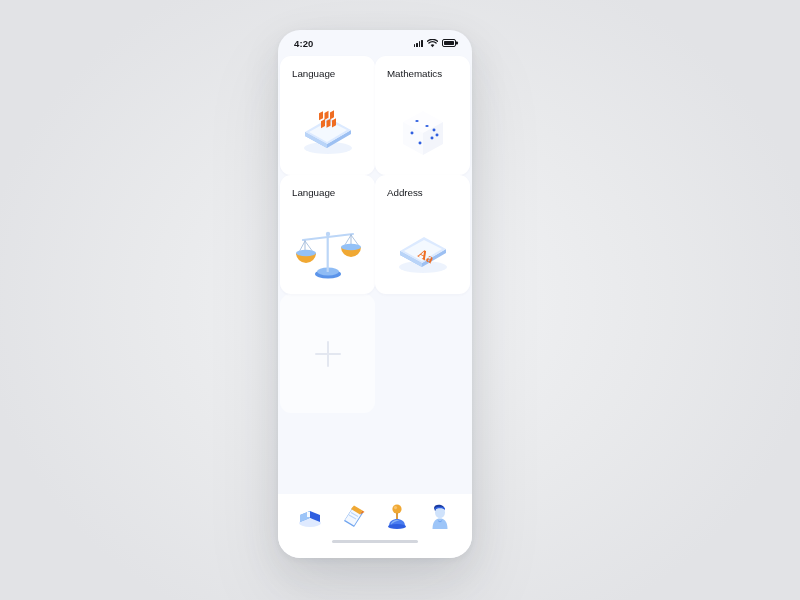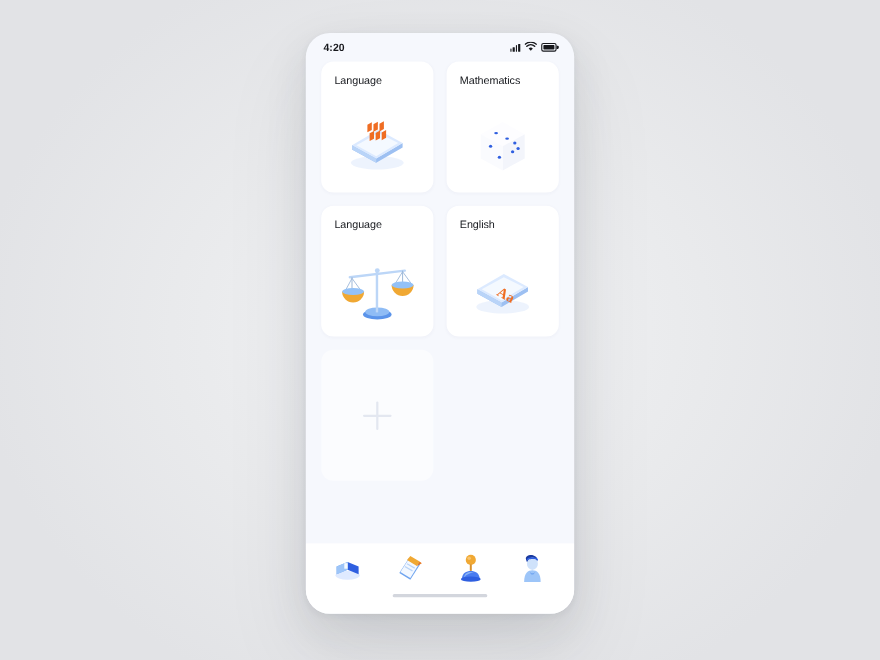--- a/index.html
+++ b/index.html
@@ -19,21 +19,21 @@
     inset: 0;
     background:
       radial-gradient(ellipse 420px 360px at 400px 300px, #f2f3f5 0%, #e9eaec 58%, #e2e3e6 100%);
   }
 
   
   #phone {
     position: absolute;
     left: 278px;
     top: 30px;
-    width: 244px;
+    width: 194px;
     height: 528px;
     background: #f6f8fd;
     border-radius: 22px;
     overflow: hidden;
     box-shadow:
       0 2px 6px rgba(40,45,60,0.06),
       0 14px 38px rgba(40,45,60,0.10),
       0 36px 80px rgba(40,45,60,0.09);
     display: flex;
     flex-direction: column;
@@ -93,22 +93,22 @@
     letter-spacing: -0.3px;
     padding: 16px 0 12px 17px;
     flex: 0 0 auto;
   }
 
   
   #course-grid {
     flex: 1 1 auto;
     display: grid;
     grid-template-columns: 1fr 1fr;
-    gap: 12px;
-    padding: 0 14px;
+    gap: 0;
+    padding: 0 2px;
     align-content: start;
   }
 
   .course-card {
     background: #ffffff;
     border-radius: 11px;
     height: 119px;
     padding: 12px 0 0 12px;
     position: relative;
     overflow: hidden;
@@ -268,21 +268,21 @@
           <path d="M1 29 L21 29 A10 10 0 0 1 1 29 Z" fill="#f0a833"></path>
           <ellipse cx="11" cy="29" rx="10" ry="3.2" fill="#93c1f7"></ellipse>
           <path d="M46 23 L66 23 A10 10 0 0 1 46 23 Z" fill="#f0a833"></path>
           <ellipse cx="56" cy="23" rx="10" ry="3.2" fill="#93c1f7"></ellipse>
           <circle cx="33" cy="10" r="2.2" fill="#bcd6f7"></circle>
         </svg>
       </div>
     </div>
 
     <div class="course-card">
-      <div class="course-title">English</div>
+      <div class="course-title">Address</div>
       <div class="course-art">
         <svg width="62" height="46" viewBox="0 0 62 46">
           <ellipse cx="31" cy="38" rx="24" ry="6" fill="#eaf1fd" opacity="0.85"></ellipse>
           <path d="M8 26 L30 38 L54 24 L54 20 L30 34 L8 22 Z" fill="#9dc0f2"></path>
           <path d="M8 22 L30 34 L54 20 L32 8 Z" fill="#dceaff"></path>
           <path d="M12 22 L30 32 L50 20 L32 11 Z" fill="#f4f9ff"></path>
           <text x="25" y="27" font-family="'Liberation Serif', serif" font-size="13" font-weight="bold" fill="#ef6d23" transform="rotate(29 25 27)">Aa</text>
           <path d="M8 22 L8 26 L30 38 L30 34 Z" fill="#b9d4f8"></path>
         </svg>
       </div>

